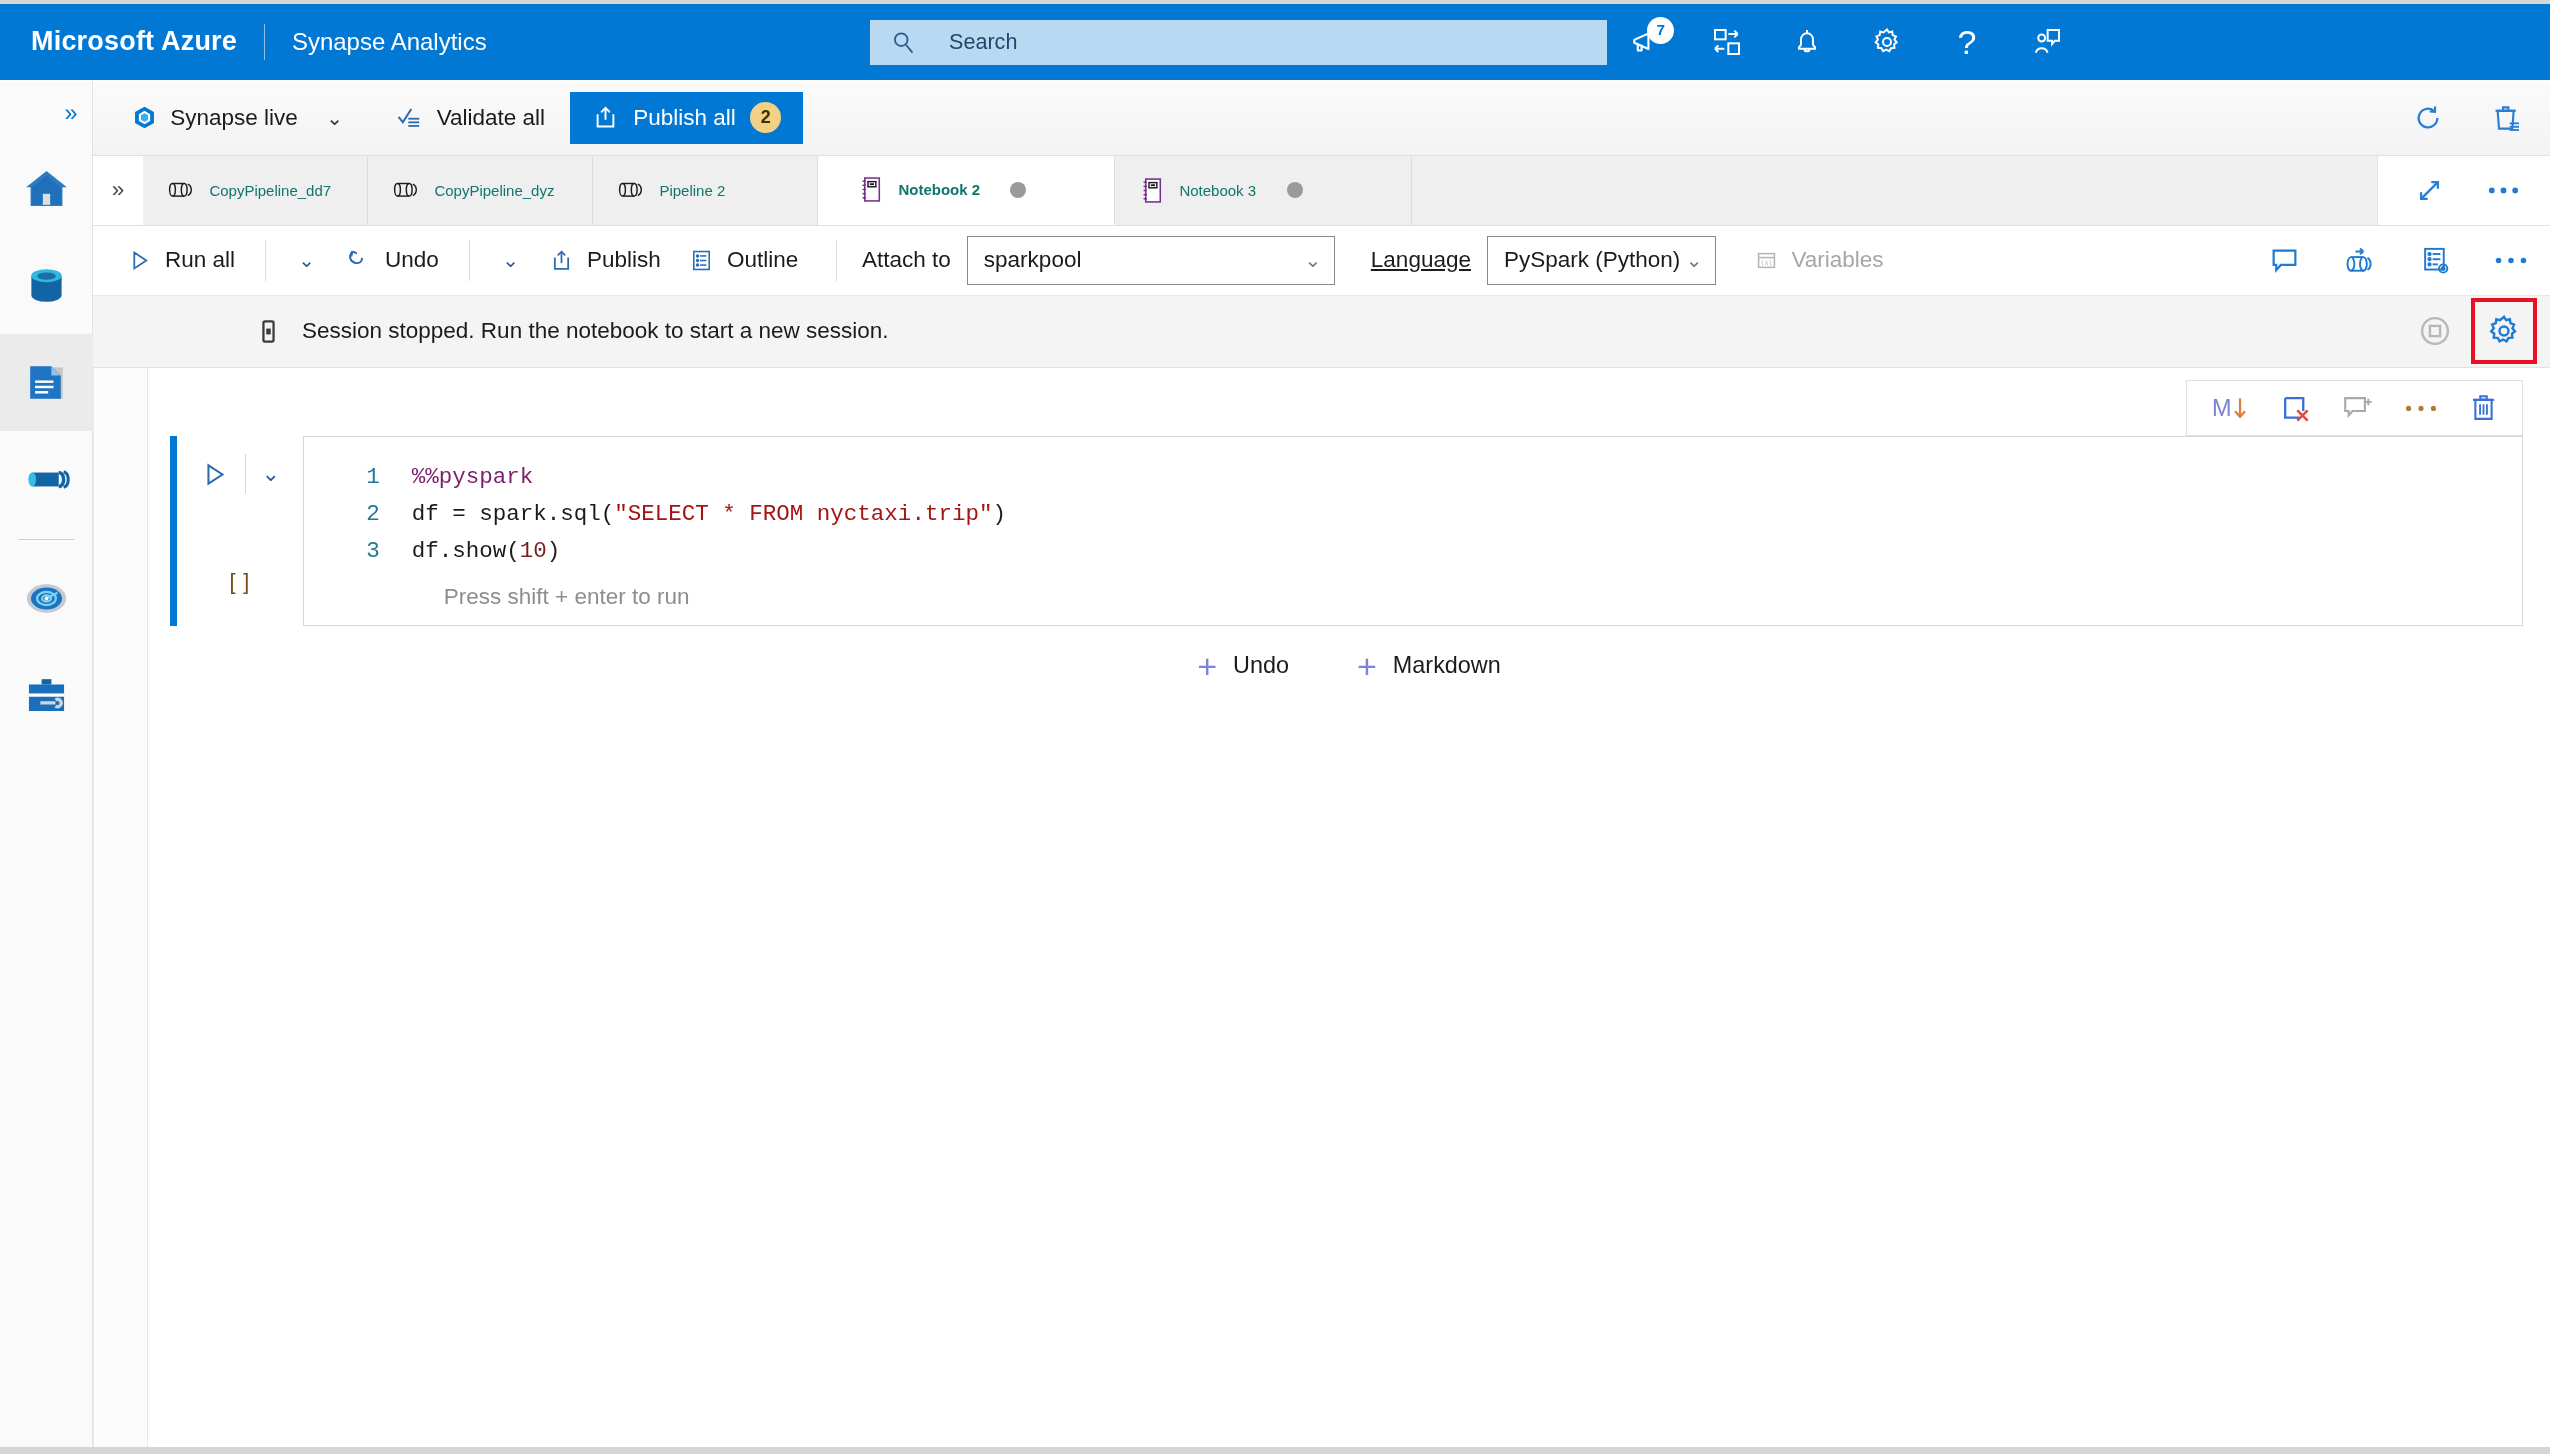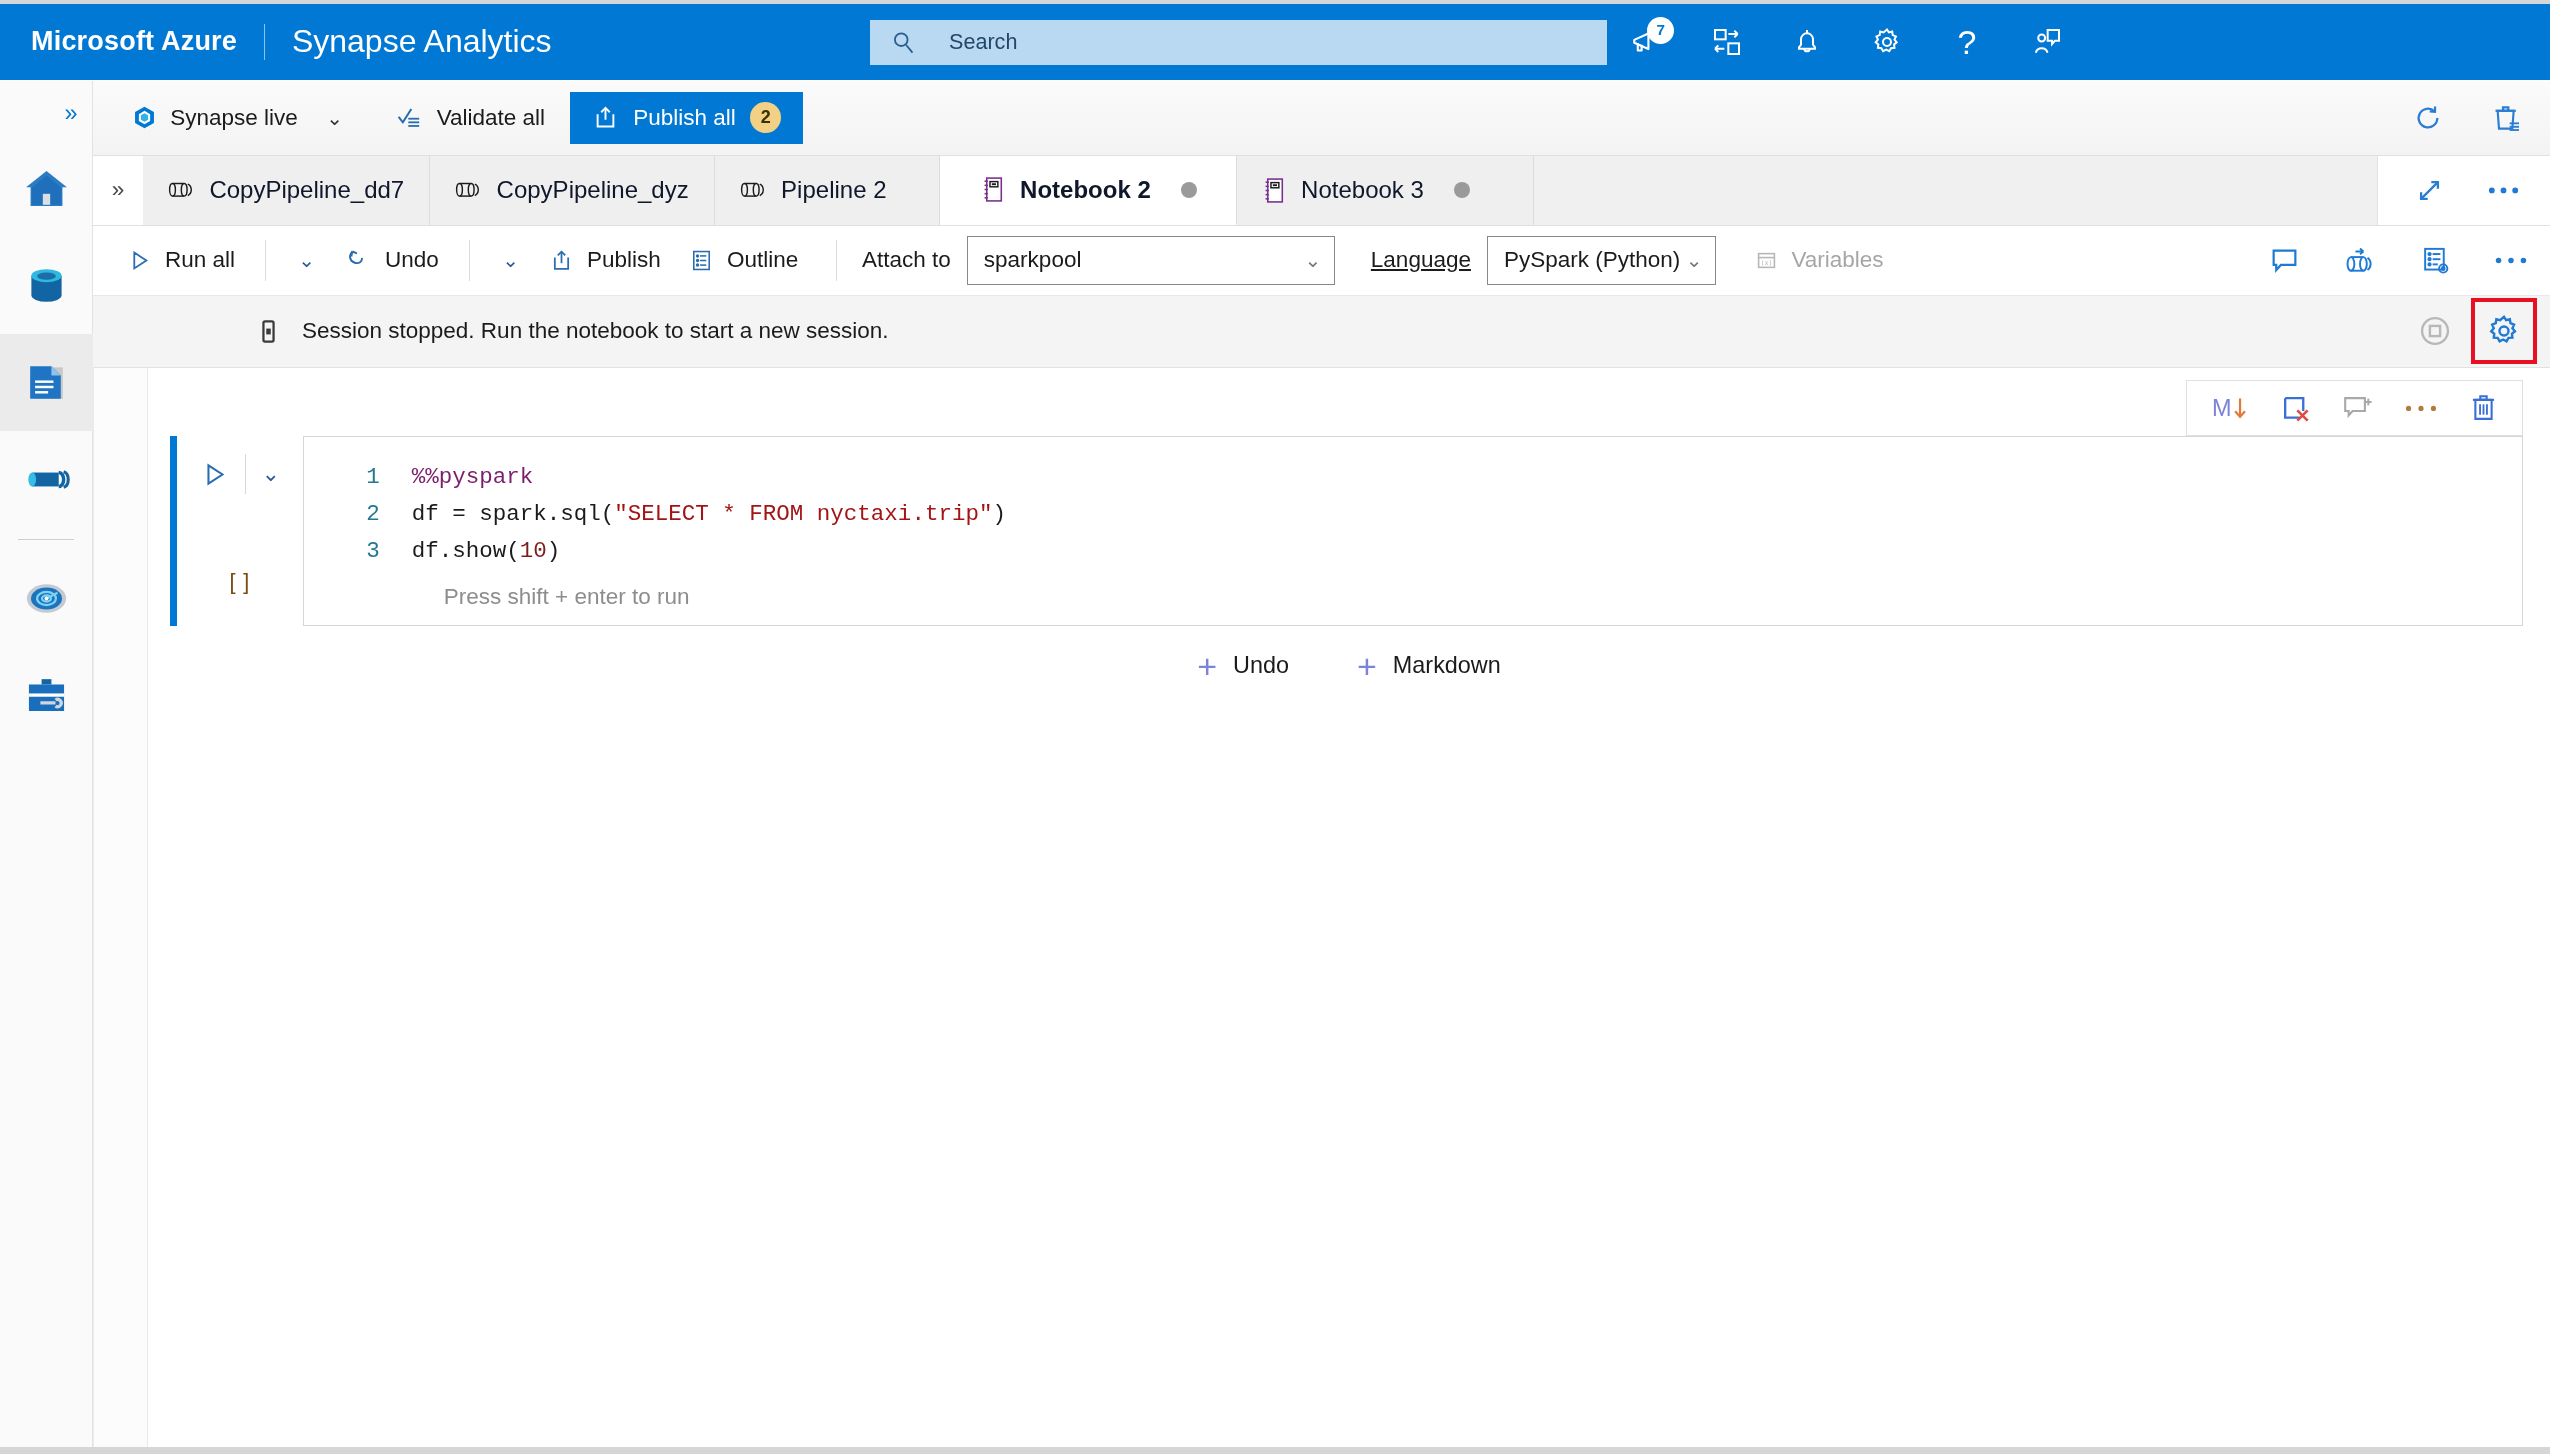--- a/index.html
+++ b/index.html
@@ -24,21 +24,21 @@
     display: flex; align-items: center;
     position: relative;
     border-bottom: 1.8px solid #ffffff;
   }
   .az-brand { display: flex; align-items: center; padding-left: 31px; }
   .az-title {
     color: #ffffff; font-size: 27px; font-weight: 600;
     letter-spacing: 0.2px; white-space: nowrap;
   }
   .az-sep { width: 0.9px; height: 36px; background: #8fc2ea; margin: 0 27px; }
-  .az-sub { color: #ffffff; font-size: 32px; font-weight: 400; white-space: nowrap; }
+  .az-sub { color: #ffffff; font-size: 24px; font-weight: 400; white-space: nowrap; }
 
   .az-search {
     position: absolute; left: 870px; top: 16px;
     width: 737px; height: 45px;
     background: #b9d8f1; border: none;
     display: flex; align-items: center; padding-left: 20px;
   }
   .az-search .ph { color: #23476b; font-size: 21.6px; margin-left: 32px; }
 
   .az-icons {
@@ -118,21 +118,21 @@
     width: 50px; display: flex; align-items: center; justify-content: center;
     color: #4a4a4a; font-size: 22.5px; cursor: pointer; background: #ffffff;
   }
   .tab {
     display: flex; align-items: center; gap: 14.4px;
     padding: 0 25px; min-width: 225px;
     border-right: 0.9px solid #dcdcdc;
     background: #efefef; cursor: pointer; white-space: nowrap;
   }
   .tab.active { background: #ffffff; border-bottom: 0.9px solid #ffffff; }
-  .tab .tlbl { font-size: 24px; color: #0f172a; }
+  .tab .tlbl { font-size: 15px; color: #0f766e; }
   .tab.active .tlbl { font-weight: 600; }
   .dirty-dot { width: 16px; height: 16px; border-radius: 50%; background: #9a9a9a; margin-left: 16px; }
   .tabstrip-right {
     margin-left: auto; display: flex; align-items: center; gap: 43px;
     padding-right: 31px; background: #ffffff; border-left: 0.9px solid #e3e3e3;
     padding-left: 36px;
   }
 
   
   .nbtoolbar {

